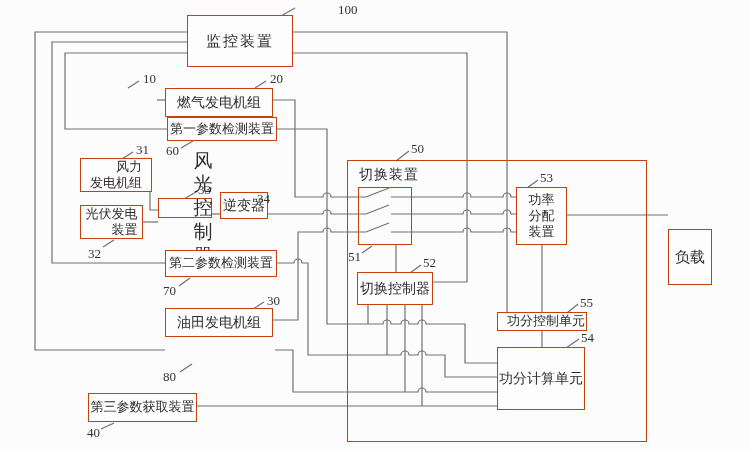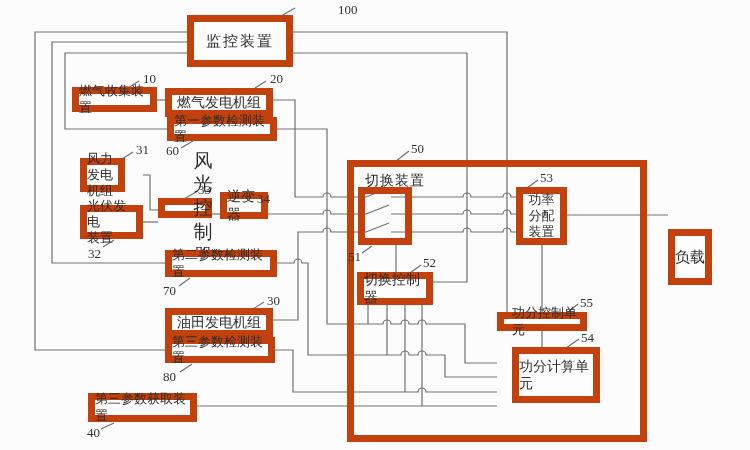--- a/index.html
+++ b/index.html
@@ -1,20 +1,20 @@
 <!DOCTYPE html>
 <html><head>
 <meta charset="utf-8">
 <style>
   html,body{margin:0;padding:0;}
   #stage{position:relative;width:750px;height:450px;background:#fcfcfc;overflow:hidden;
          font-family:"DejaVu Sans",sans-serif;}
   #wires{position:absolute;left:0;top:0;z-index:0;}
-  .box{position:absolute;box-sizing:border-box;border:7px solid #c2410c;background:#fdfdfd;
-       display:flex;align-items:center;justify-content:center;text-align:left;
+  .box{position:absolute;box-sizing:border-box;border:1px solid #c2410c;background:#fdfdfd;
+       display:flex;align-items:center;justify-content:center;text-align:right;
        color:#2d2d2d;z-index:2;white-space:pre-line;line-height:1.25;}
   .ghost{background:transparent;z-index:1;}
   .grouplabel{position:absolute;left:11px;top:5px;font-size:14px;letter-spacing:1px;color:#2d2d2d;}
   .ref{position:absolute;z-index:3;font-family:"Liberation Serif","DejaVu Serif",serif;
        font-size:13px;color:#333;}
 </style>
 </head>
 <body>
 
 <div id="stage">
@@ -58,40 +58,38 @@
 
     <path d="M281 16 L295 8 M128 88 L139 81 M255 88 L266 81 M181 148 L193 141 M122 159 L133 152 M184 199 L196 192 M243 201 L255 193 M114 240 L103 247 M190 278 L179 286 M253 309 L264 302 M192 364 L180 372 M114 423 L101 429 M396 161 L409 151 M372 246 L362 253 M410 273 L421 265 M527 188 L538 180 M567 313 L578 304 M566 348 L579 339"></path>
   </svg>
 
   <div class="box ghost" style="left:347px;top:160px;width:300px;height:282px;">
     <span class="grouplabel">切换装置</span>
   </div>
   <div class="box ghost" style="left:358px;top:187px;width:54px;height:58px;"></div>
 
   <div class="box" style="left:187px;top:15px;width:106px;height:52px;font-size:15px;letter-spacing:2px;">监控装置</div>
-  <div class="box" style="left:72px;top:87px;width:85px;height:25px;font-size:13px;">燃气收集装置</div>
   <div class="box" style="left:165px;top:88px;width:108px;height:29px;font-size:14px;">燃气发电机组</div>
   <div class="box" style="left:167px;top:117px;width:110px;height:24px;font-size:13px;">第一参数检测装置</div>
-  <div class="box" style="left:80px;top:158px;width:45px;height:34px;font-size:13px;">风力
+  <div class="box" style="left:80px;top:158px;width:72px;height:34px;font-size:13px;">风力
 发电机组</div>
   <div class="box" style="left:80px;top:205px;width:63px;height:34px;font-size:13px;">光伏发电
 装置</div>
   <div class="box" style="left:158px;top:198px;width:54px;height:20px;font-size:19px;padding-left:36px;">风光
 控制器</div>
   <div class="box" style="left:220px;top:192px;width:48px;height:27px;font-size:14px;">逆变器</div>
   <div class="box" style="left:165px;top:250px;width:112px;height:27px;font-size:13px;">第二参数检测装置</div>
   <div class="box" style="left:165px;top:308px;width:108px;height:29px;font-size:14px;">油田发电机组</div>
-  <div class="box" style="left:165px;top:337px;width:110px;height:26px;font-size:13px;">第三参数检测装置</div>
   <div class="box" style="left:88px;top:393px;width:109px;height:29px;font-size:13px;">第三参数获取装置</div>
   <div class="box" style="left:357px;top:272px;width:76px;height:33px;font-size:14px;">切换控制器</div>
   <div class="box" style="left:516px;top:187px;width:51px;height:58px;font-size:13px;">功率
 分配
 装置</div>
   <div class="box" style="left:497px;top:312px;width:90px;height:19px;font-size:13px;padding-left:8px;">功分控制单元</div>
-  <div class="box" style="left:512px;top:347px;width:88px;height:56px;font-size:14px;">功分计算单元</div>
+  <div class="box" style="left:497px;top:347px;width:88px;height:63px;font-size:14px;">功分计算单元</div>
   <div class="box" style="left:668px;top:187px;width:44px;height:56px;font-size:15px;margin-top:42px;">负载</div>
 
   <div class="ref" style="left:296px;top:2px;margin-left:42px;">100</div>
   <div class="ref" style="left:143px;top:71px;">10</div>
   <div class="ref" style="left:270px;top:71px;">20</div>
   <div class="ref" style="left:166px;top:143px;">60</div>
   <div class="ref" style="left:136px;top:142px;">31</div>
   <div class="ref" style="left:198px;top:182px;">33</div>
   <div class="ref" style="left:257px;top:182px;margin-top:9px;">34</div>
   <div class="ref" style="left:88px;top:246px;">32</div>

